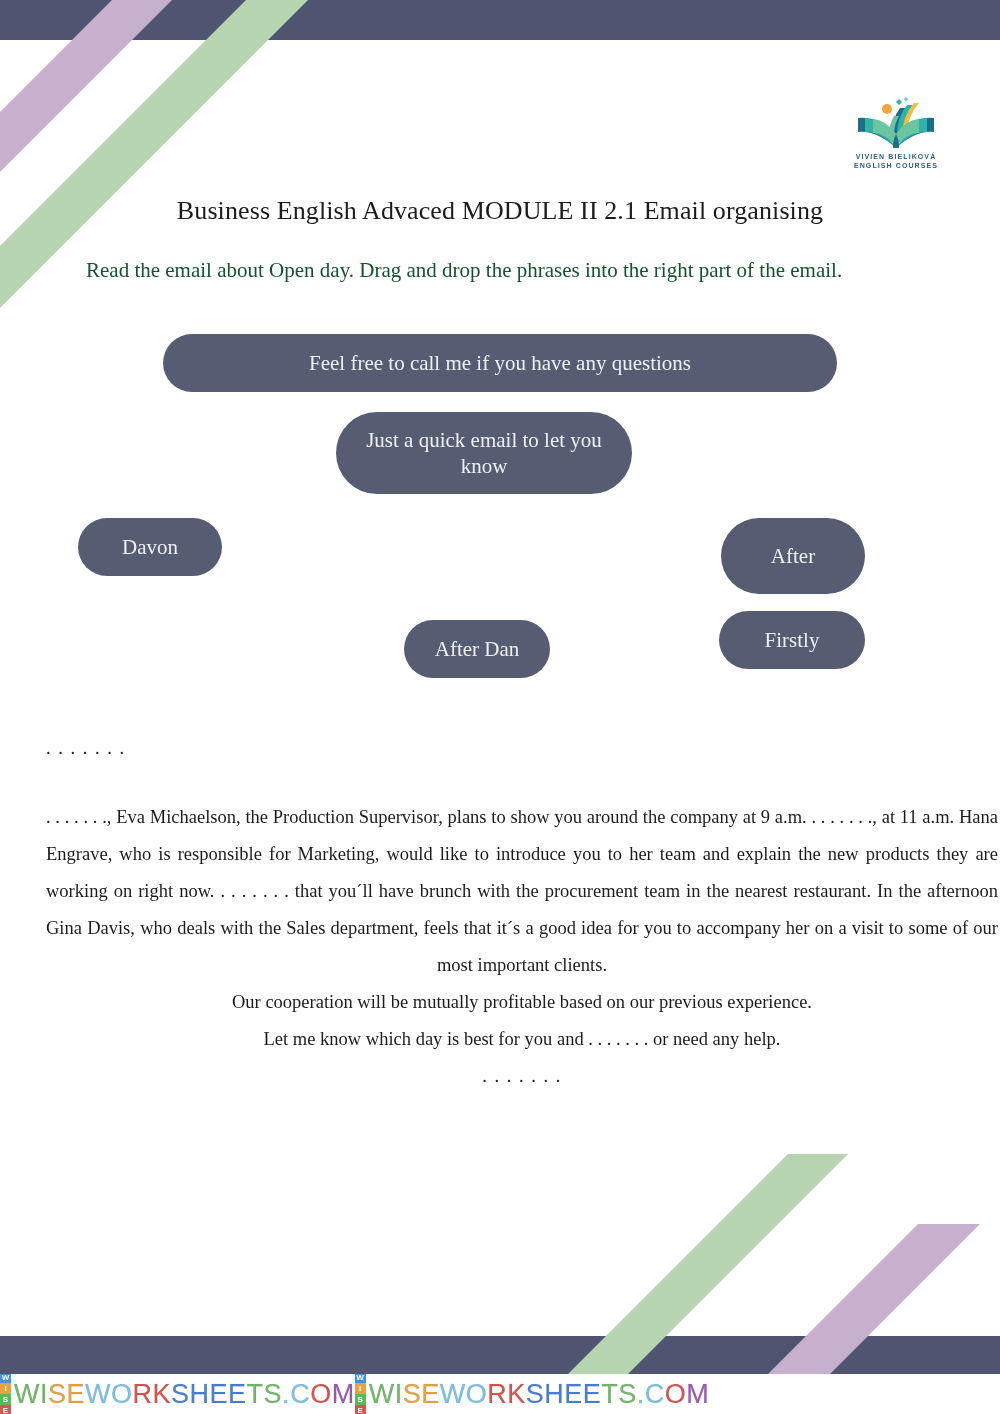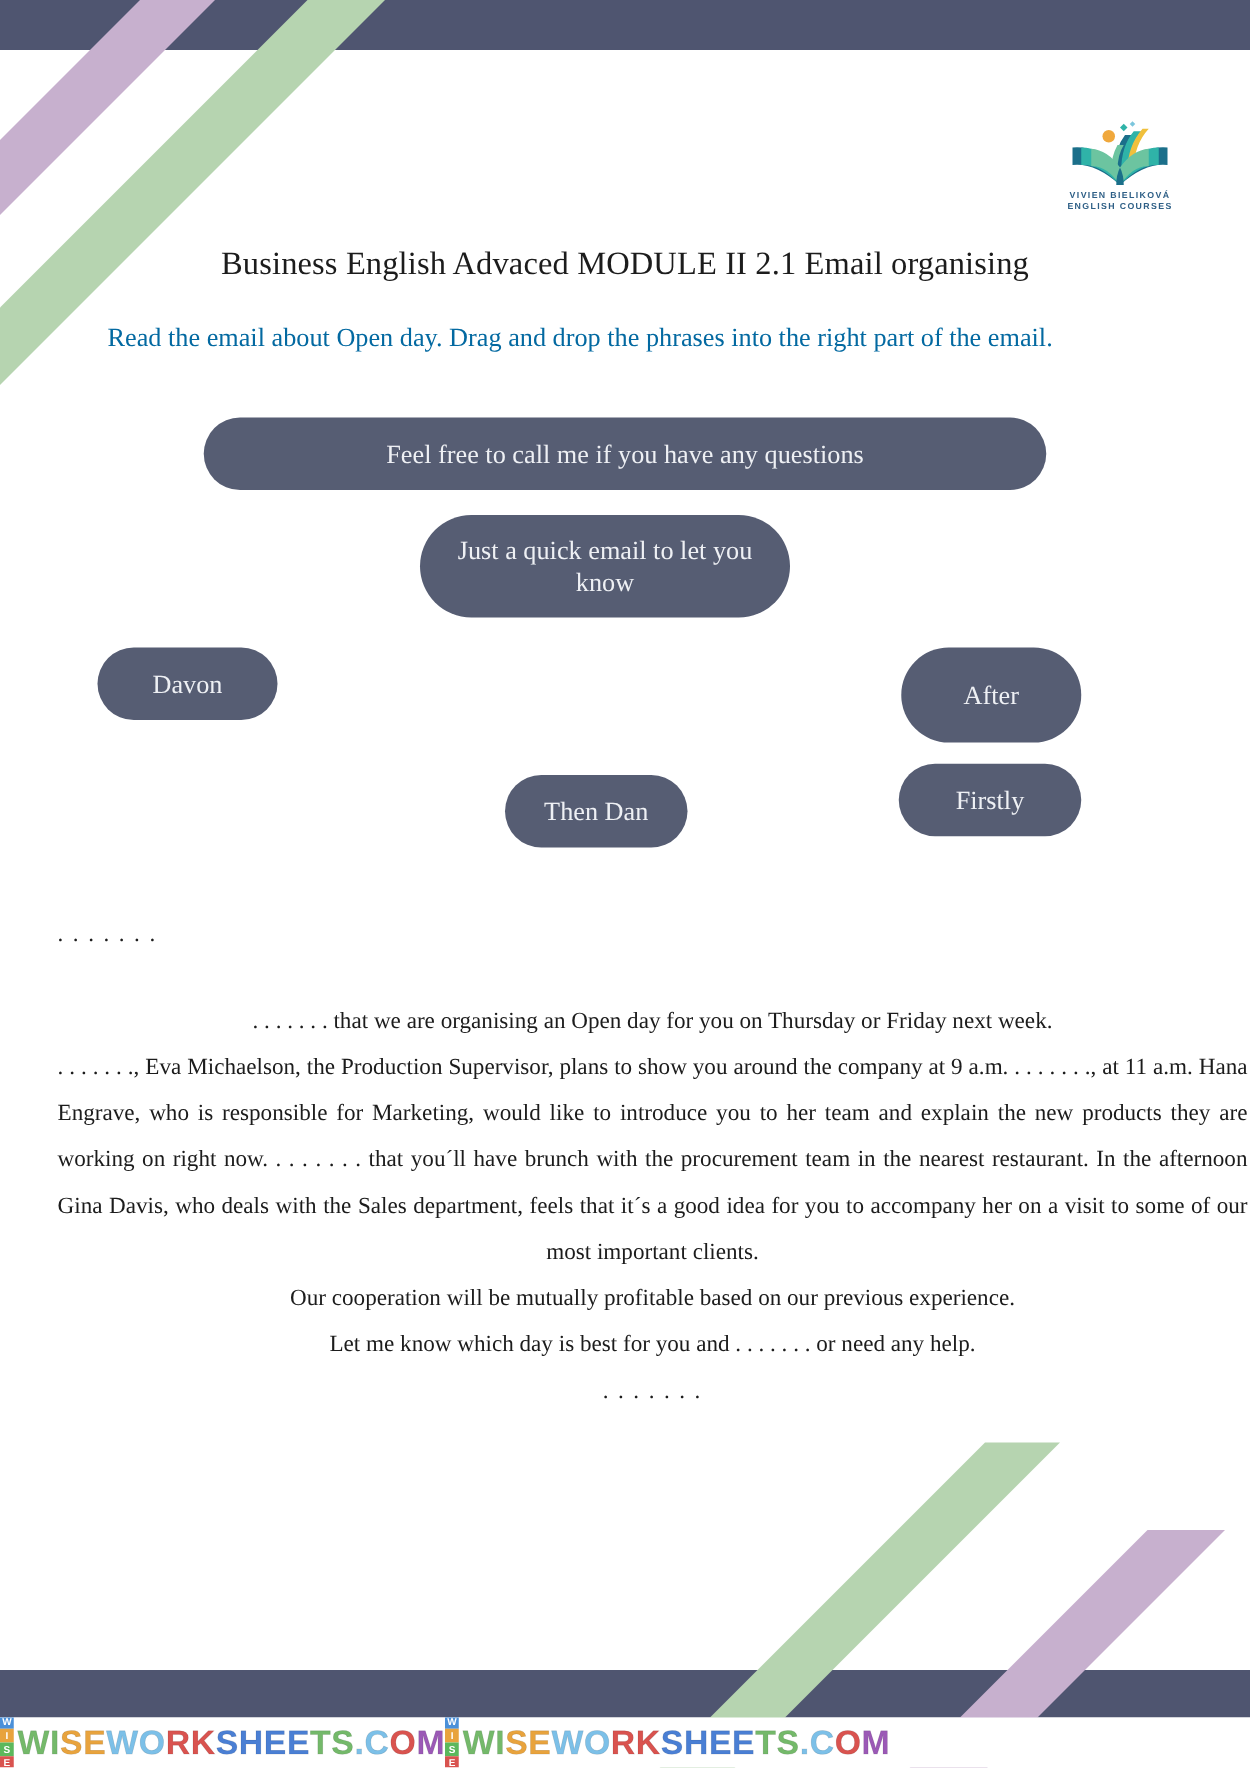--- a/index.html
+++ b/index.html
@@ -117,21 +117,21 @@
     letter-spacing: 0.1px;
     z-index: 6;
   }
   .instructions {
     position: absolute;
     top: 252px;
     left: 86px;
     width: 890px;
     font-size: 21px;
     line-height: 36px;
-    color: #0369a1;
+    color: #14532d;
     z-index: 6;
   }
 
   
   .pill {
     position: absolute;
     background: #565d73;
     color: #eef0f4;
     border-radius: 44px;
     display: flex;
@@ -204,21 +204,21 @@
     font-family: "Liberation Sans", sans-serif;
     font-size: 8px;
     font-weight: 700;
     color: #ffffff;
     line-height: 11px;
     text-align: center;
   }
   .wm-text {
     font-family: "Liberation Sans", sans-serif;
     font-size: 27px;
-    font-weight: 700;
+    font-weight: 400;
     letter-spacing: 0.5px;
     white-space: nowrap;
   }
   .wm-text span { -webkit-text-stroke: 0.6px rgba(0,0,0,0.12); }
 </style>
 </head>
 <body>
 
 <div class="page">
 
@@ -250,27 +250,26 @@
     <div class="logo-line2">ENGLISH COURSES</div>
   </div>
 
   <div class="title">Business English Advaced MODULE II 2.1 Email organising</div>
   <div class="instructions">Read the email about Open day. Drag and drop the phrases into the right part of the email.</div>
 
   <div class="pill pill-feel">Feel free to call me if you have any questions</div>
   <div class="pill pill-just">Just a quick email to let you know</div>
   <div class="pill pill-davon">Davon</div>
   <div class="pill pill-after">After</div>
-  <div class="pill pill-dear">Then Dan</div>
+  <div class="pill pill-dear">After Dan</div>
   <div class="pill pill-firstly">Firstly</div>
 
   <div class="email">
     <p class="email-greeting blank">. . . . . . .</p>
     <div class="email-gap"></div>
-    <p class="email-line-center">. . . . . . . that we are organising an Open day for you on Thursday or Friday next week.</p>
     <p class="email-body">. . . . . . ., Eva Michaelson, the Production Supervisor, plans to show you around the company at 9 a.m.  . . . . . . ., at 11 a.m. Hana Engrave, who is responsible for Marketing, would like to introduce you to her team and explain the new products they are working on right now. . . . . . . . that you´ll have brunch with the procurement team in the nearest restaurant. In the afternoon Gina Davis, who deals with the Sales department, feels that it´s a good idea for you to accompany her on a visit to some of our most important clients.</p>
     <p class="email-line-center">Our cooperation will be mutually profitable based on our previous experience.</p>
     <p class="email-line-center">Let me know which day is best for you and . . . . . . .  or need any help.</p>
     <p class="email-sign-blank blank">. . . . . . .</p>
   </div>
 
   <div class="footer">
     <div class="wm">
       <span class="wm-badge">
           <span class="wm-sq" style="background: rgb(74, 144, 217);">W</span>

